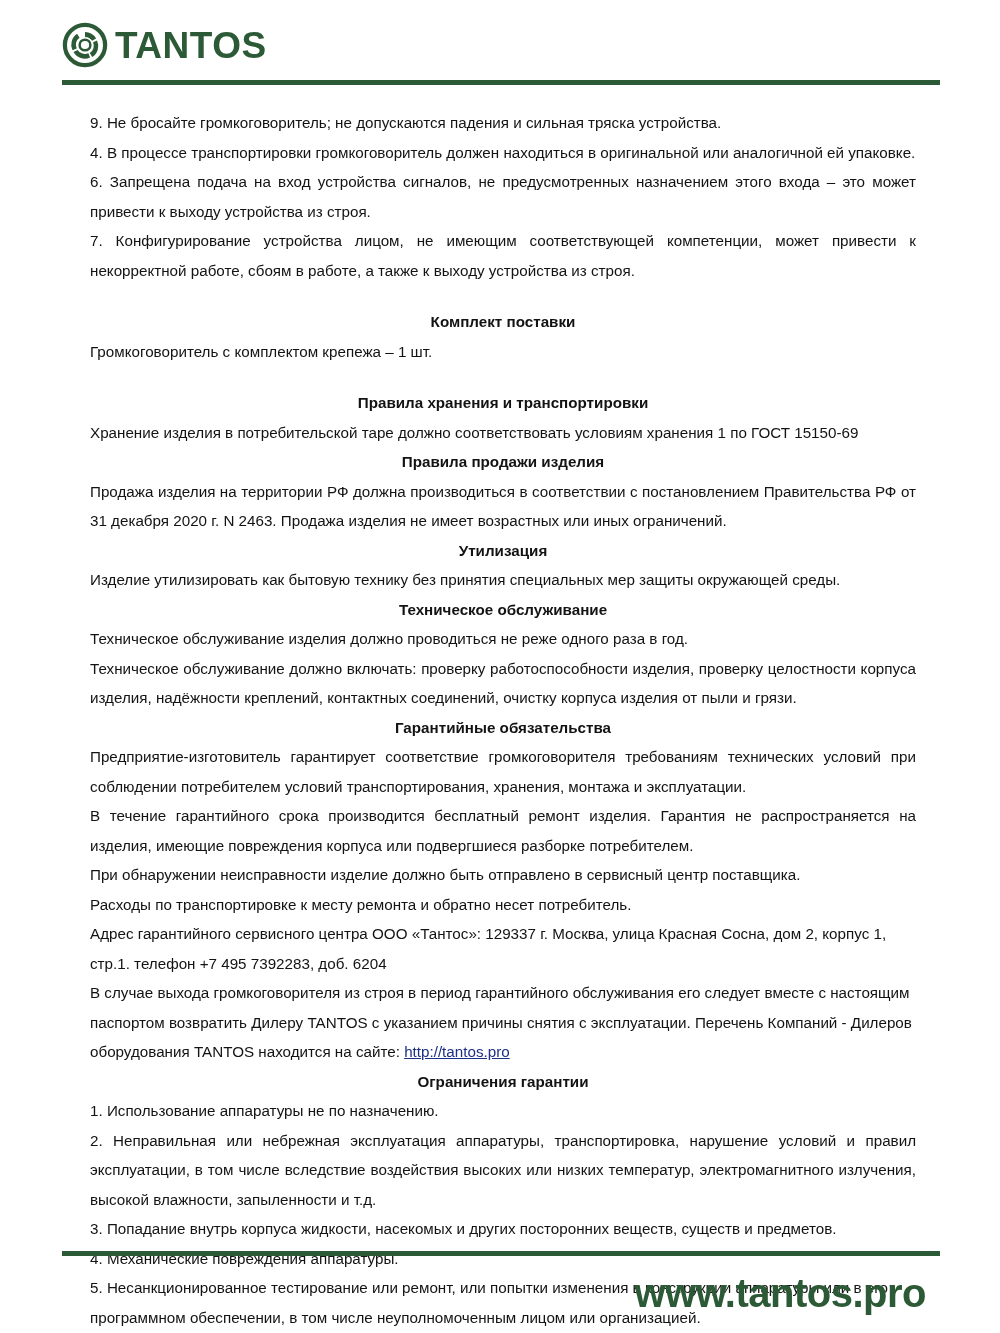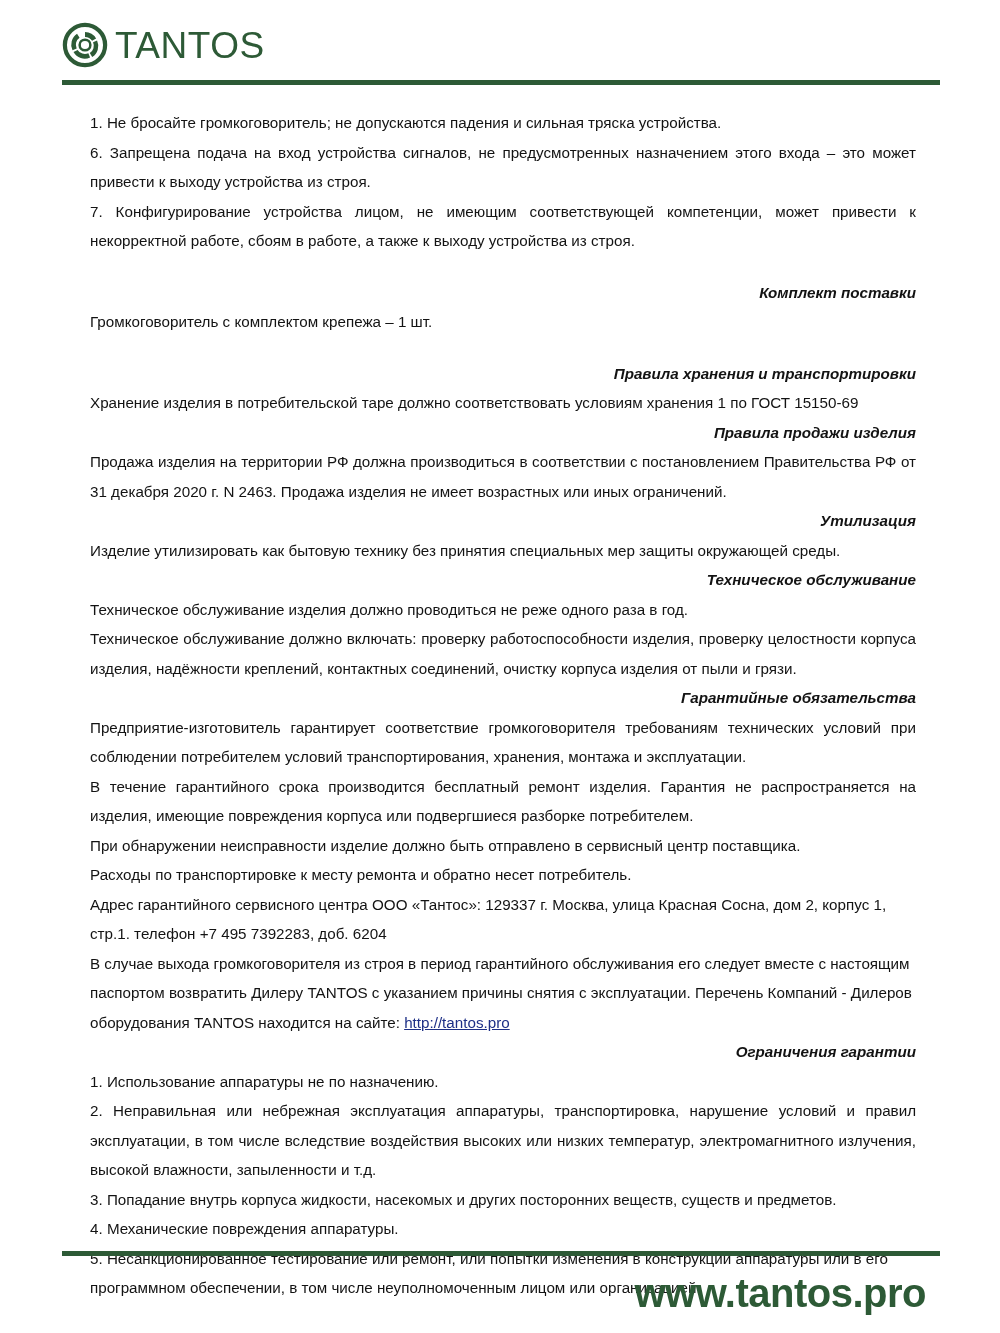--- a/index.html
+++ b/index.html
@@ -40,21 +40,21 @@
     align-items: center;
     gap: 7px;
   }
   .logo-mark {
     width: 46px;
     height: 46px;
     display: block;
   }
   .logo-word {
     font-family: "Liberation Sans", sans-serif;
-    font-weight: normal;
+    font-weight: bold;
     font-size: 37px;
     letter-spacing: 0.5px;
     color: #2d5a36;
     line-height: 1;
     white-space: nowrap;
     text-align: right;
   }
   .rule-top {
     position: absolute;
     left: 62px;
@@ -77,22 +77,21 @@
   .content p {
     margin: 0;
     text-align: justify;
     text-justify: inter-word;
   }
   .content p.nojust {
     text-align: left;
   }
   .content p.bold {
     font-weight: bold;
-    text-align: right;
-    font-style: italic;
+    text-align: center;
   }
   .spacer-md { height: 22px; }
 
   a.link {
     color: #1d2f86;
   }
 
   
   .rule-bottom {
     position: absolute;
@@ -132,21 +131,22 @@
           <circle cx="24" cy="24" r="5.6" fill="none" stroke="#2d5a36" stroke-width="2.6"></circle>
         </svg>
       </span>
       <span class="logo-word">TANTOS</span>
     </div>
     <div class="rule-top"></div>
   </div>
 
   <div class="content">
 
-    <p>1. Не бросайте громкоговоритель; не допускаются падения и сильная тряска устройства.</p>
+    <p>9. Не бросайте громкоговоритель; не допускаются падения и сильная тряска устройства.</p>
+    <p>4. В процессе транспортировки громкоговоритель должен находиться в оригинальной или аналогичной ей упаковке.</p>
     <p>6. Запрещена подача на вход устройства сигналов, не предусмотренных назначением этого входа – это может привести к выходу устройства из строя.</p>
     <p>7. Конфигурирование устройства лицом, не имеющим соответствующей компетенции, может привести к некорректной работе, сбоям в работе, а также к выходу устройства из строя.</p>
 
     <div class="spacer-md"></div>
 
     <p class="bold">Комплект поставки</p>
     <p class="nojust">Громкоговоритель с комплектом крепежа – 1 шт.</p>
 
     <div class="spacer-md"></div>
 

